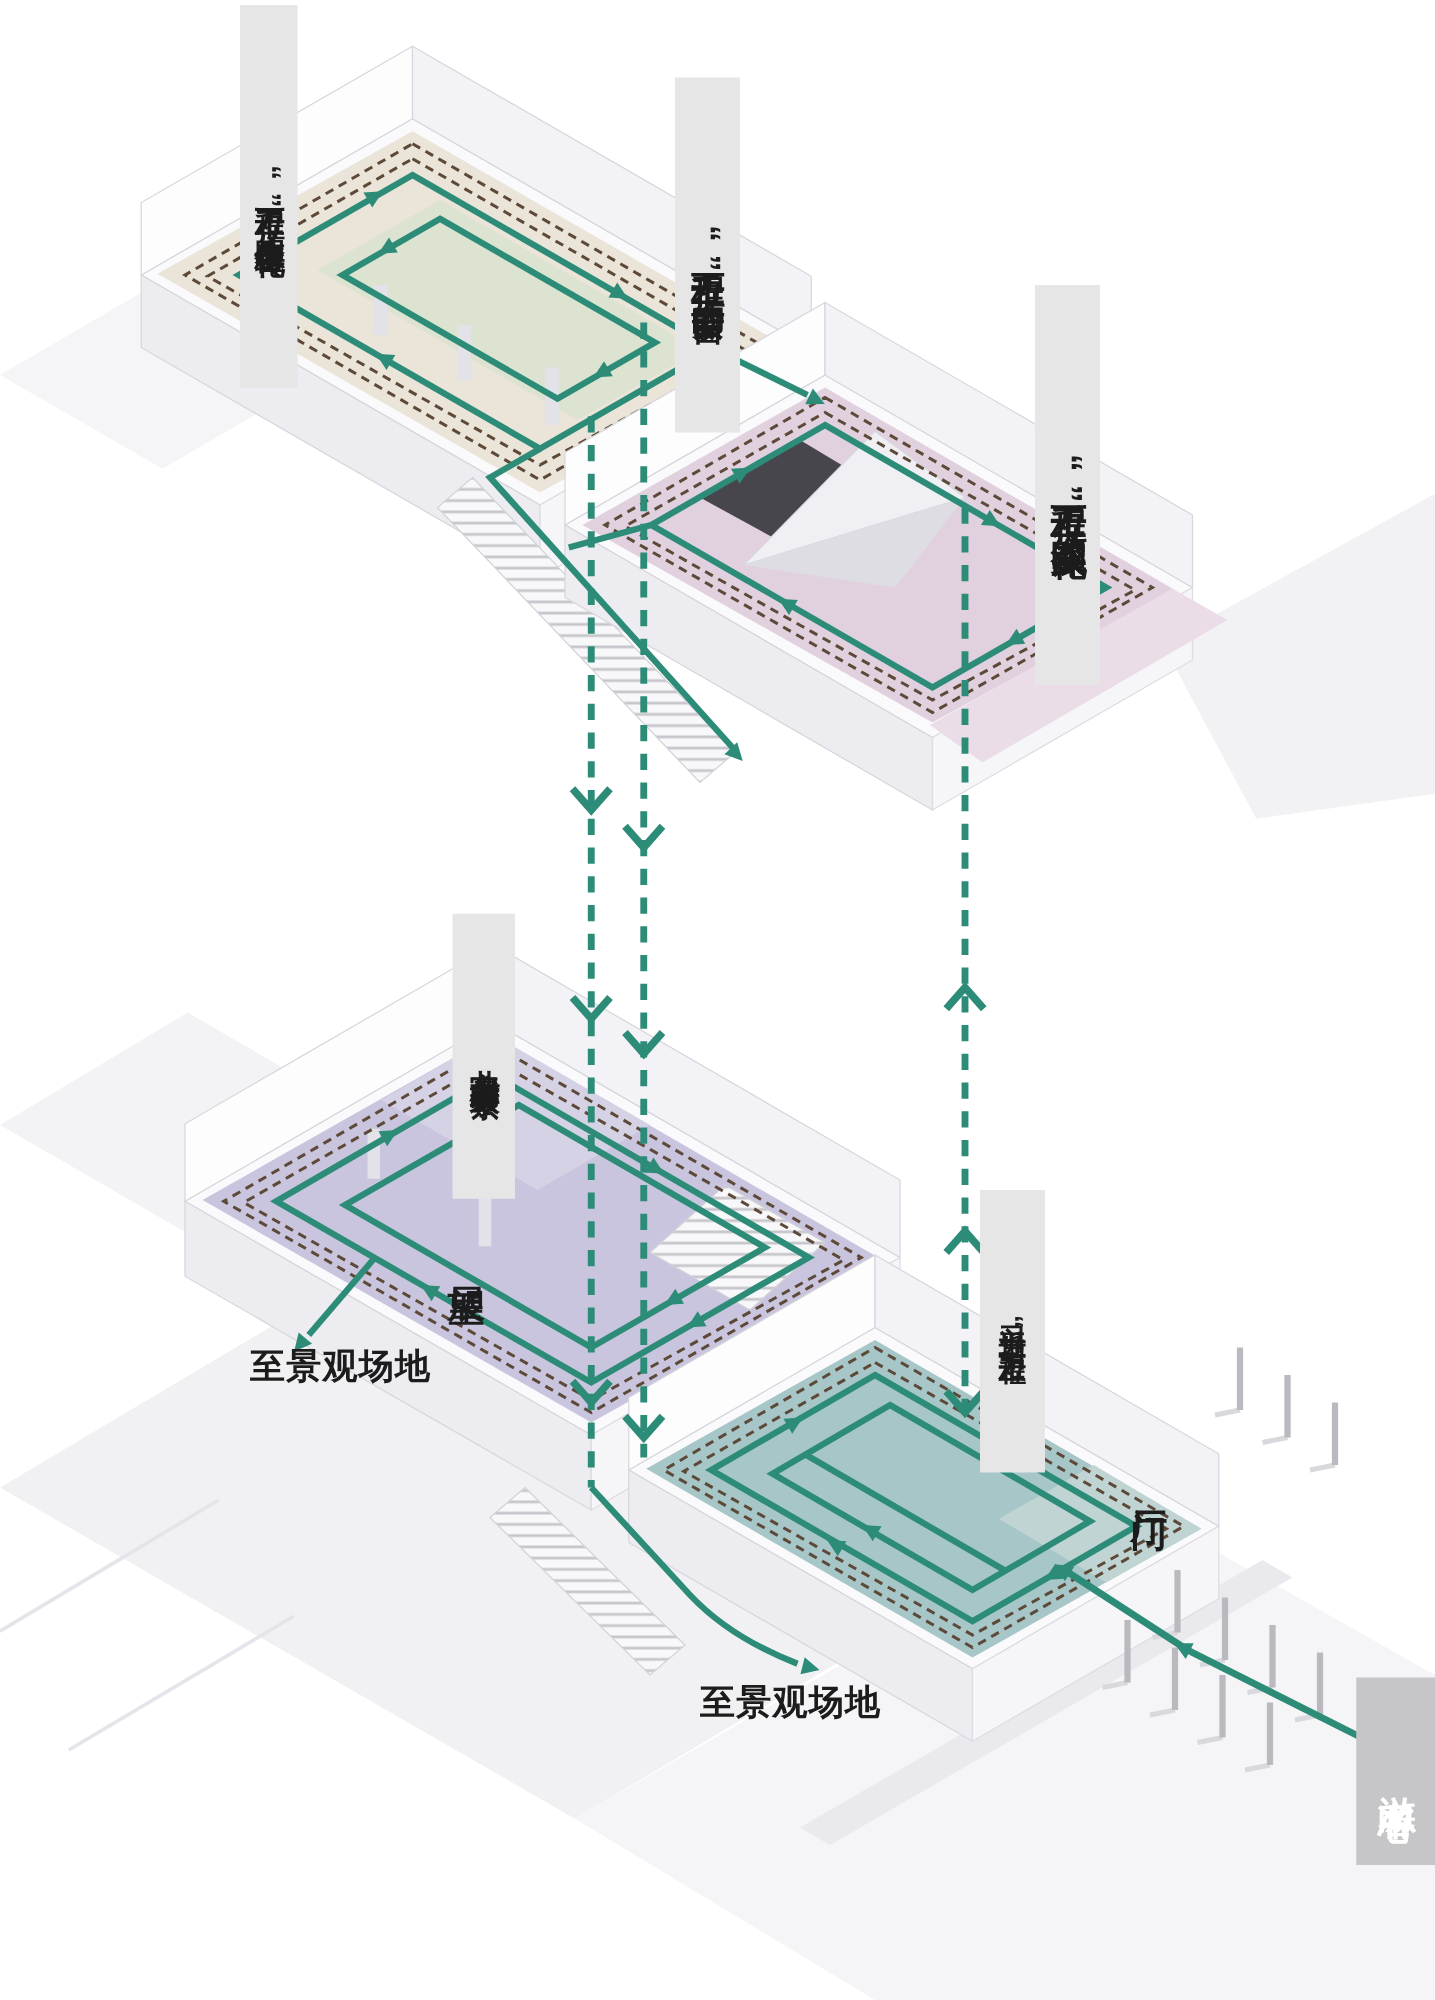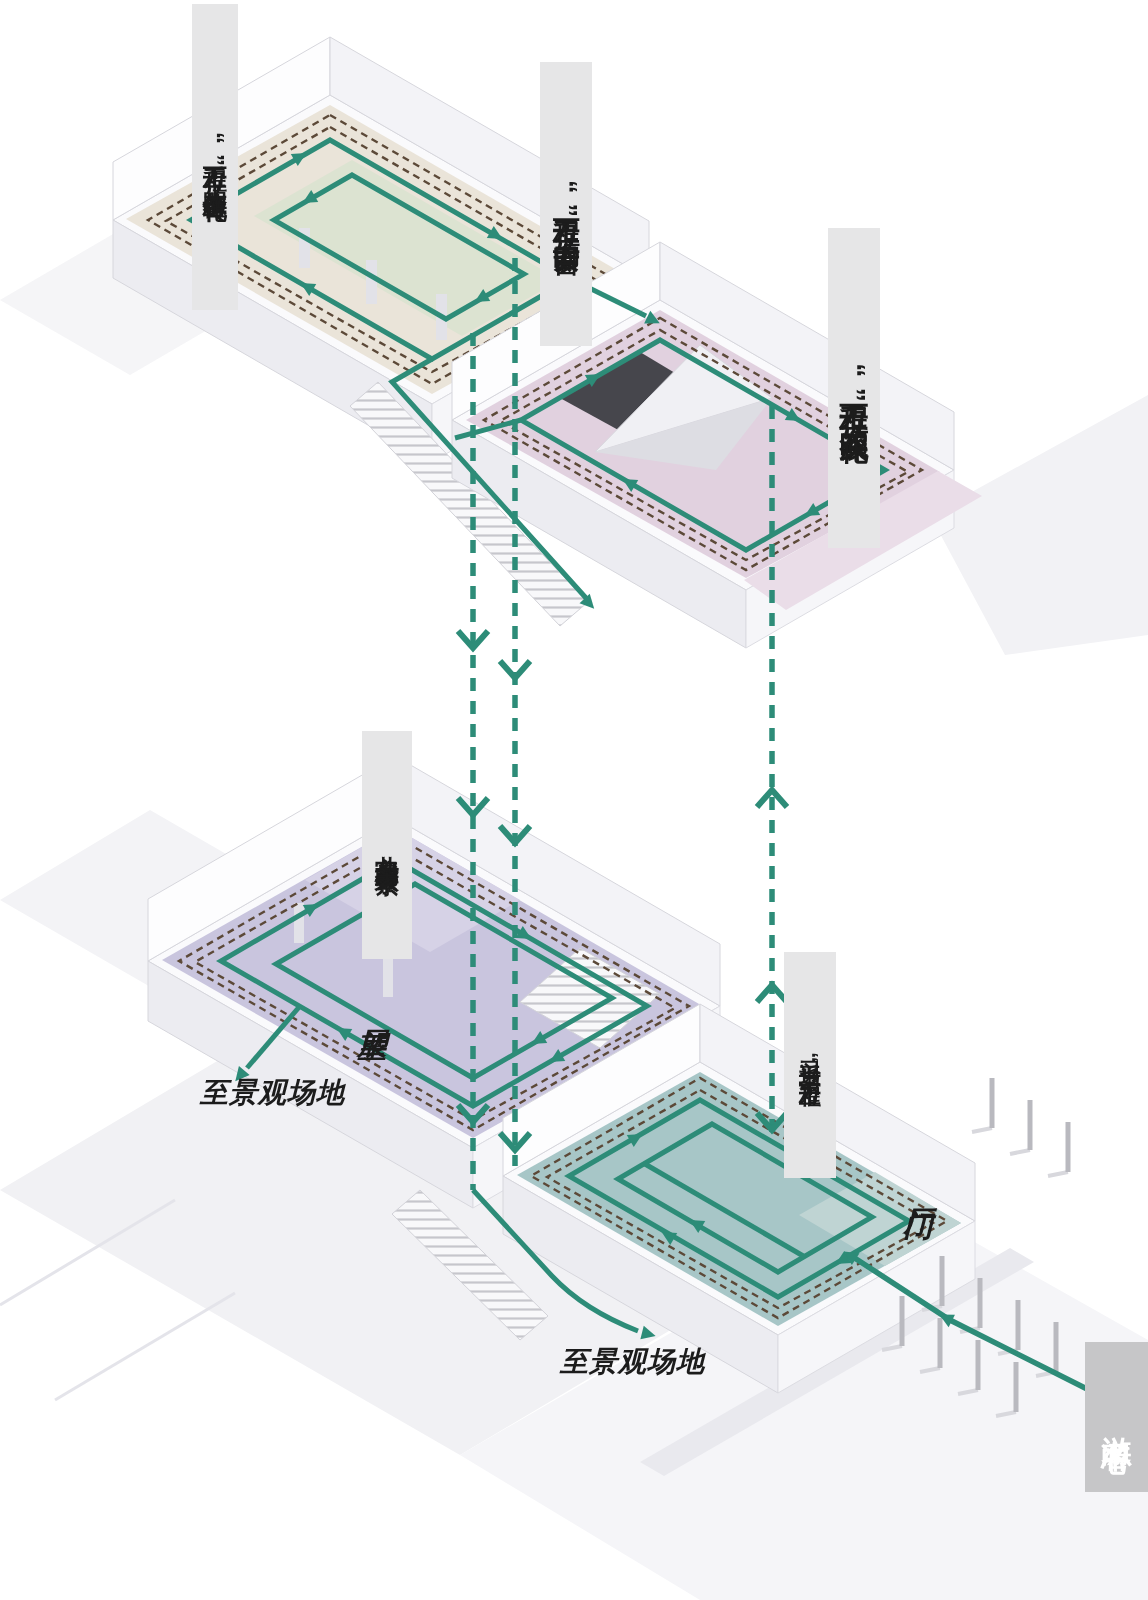--- a/index.html
+++ b/index.html
@@ -19,21 +19,21 @@
   .wall-back{fill:#fdfdfe;stroke:#d6d6dc;stroke-width:1;}
   .wall-back2{fill:#f3f3f7;stroke:#d6d6dc;stroke-width:1;}
   .facadeL{fill:#ececf1;stroke:#d6d6dc;stroke-width:1;}
   .facadeR{fill:#f6f6f9;stroke:#dcdce2;stroke-width:1;}
   .stair{fill:url(#steps);stroke:#d2d2d8;stroke-width:1;}
   .partition{fill:#e2e2e8;}
   .ground{stroke:none;}
 
   
   .vlabel,.hlabel{position:absolute;font-weight:bold;color:var(--banner_text,#1C1C1C);
-      letter-spacing:1px;line-height:1.06;font-style:italic;}
+      letter-spacing:1px;line-height:1.06;}
   .vlabel{writing-mode:vertical-rl;text-orientation:mixed;}
   .banner{position:absolute;writing-mode:vertical-rl;text-orientation:mixed;
       background:var(--banner_bg,#E6E6E7);color:var(--banner_text,#1C1C1C);
       font-weight:bold;letter-spacing:2px;line-height:1.0;
       display:flex;align-items:center;justify-content:center;overflow:visible;}
   .banner.dark{background:var(--visitor_banner_bg,#C6C6C8);color:var(--visitor_banner_text,#ffffff);}
 </style>
 </head>
 <body>
 

